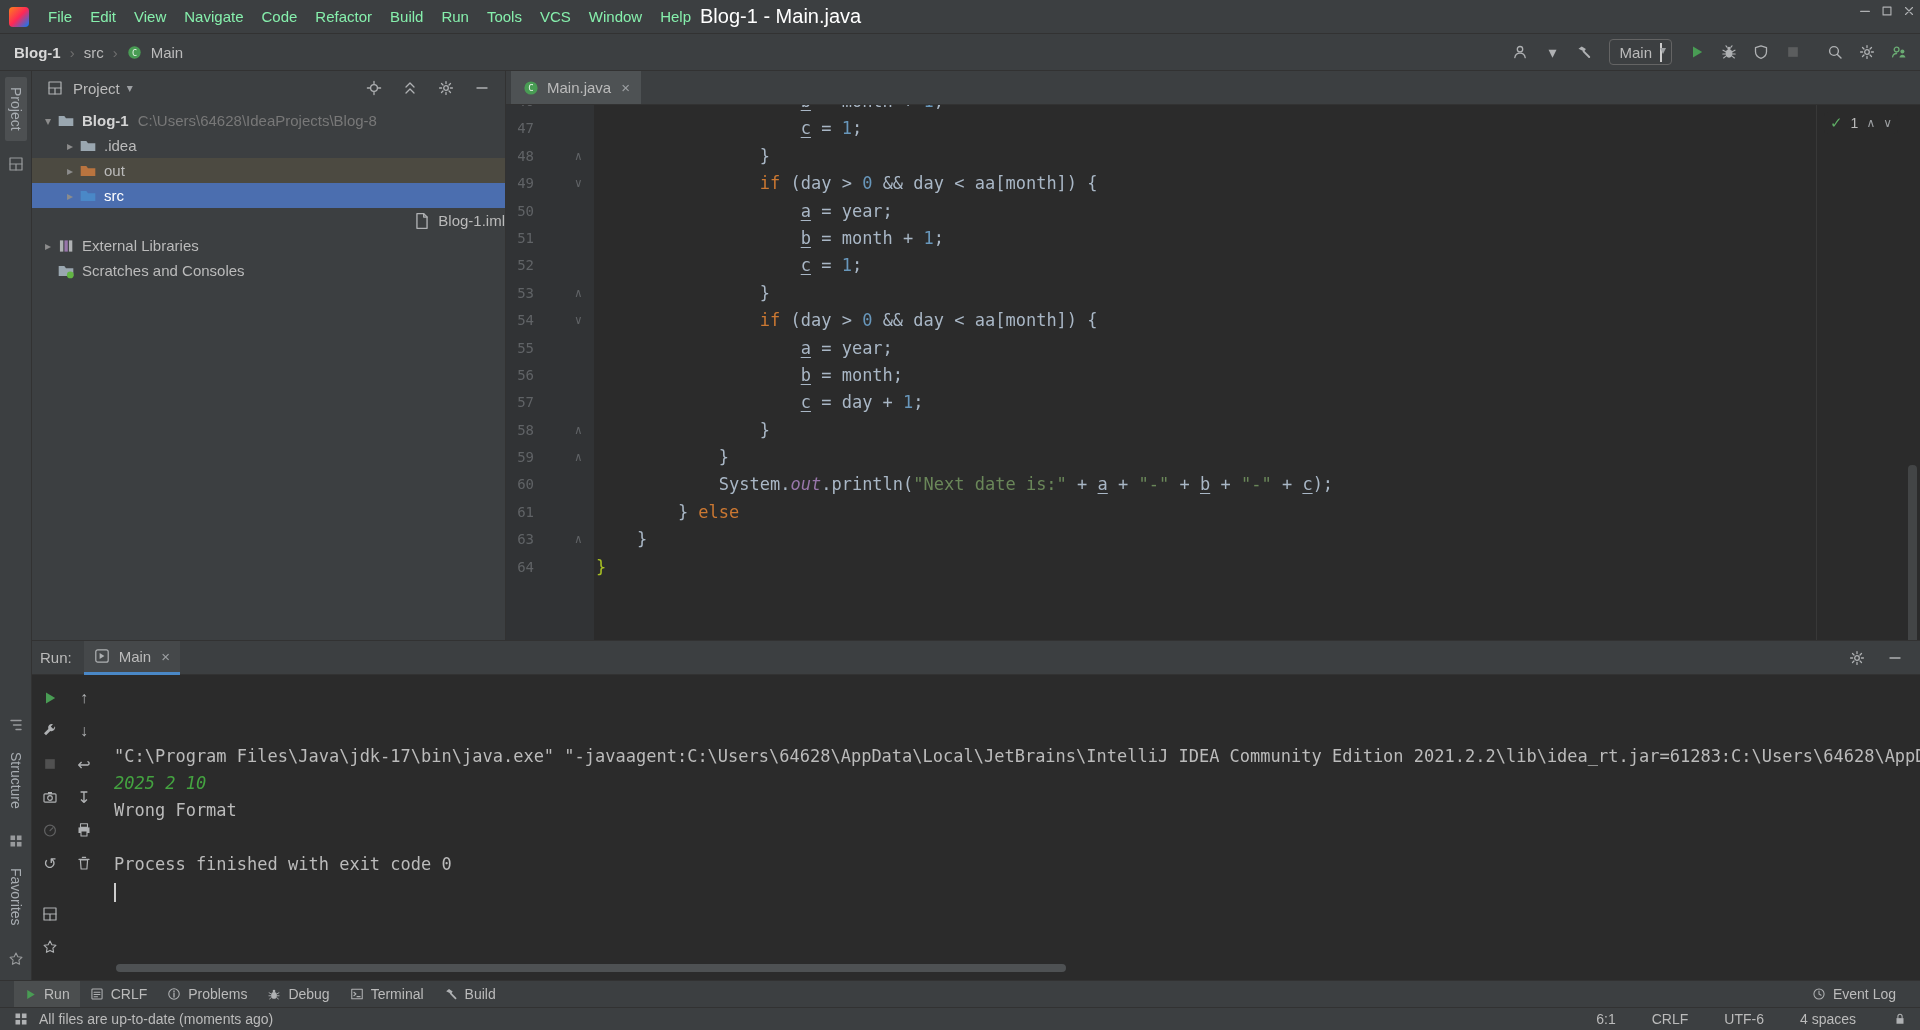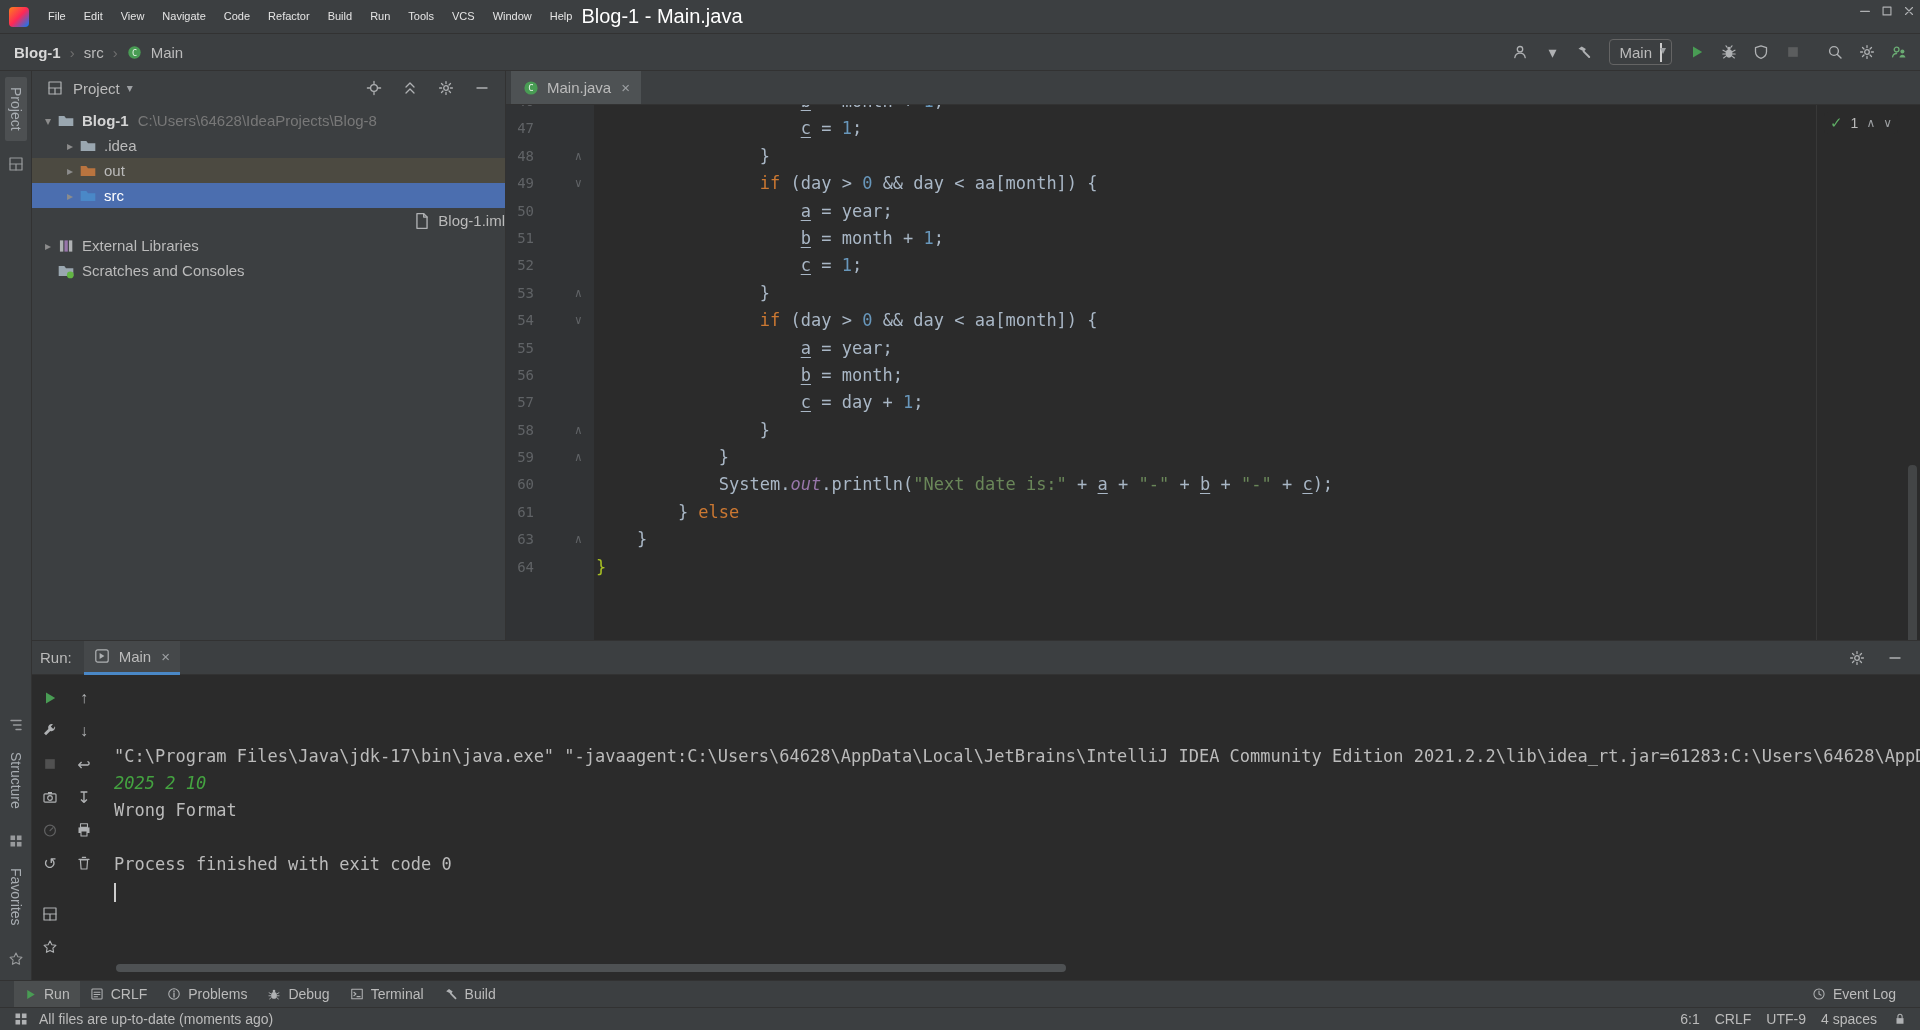--- a/index.html
+++ b/index.html
@@ -4,21 +4,21 @@
 <style>
 *{margin:0;padding:0;box-sizing:border-box}
 html,body{width:1920px;height:1030px;overflow:hidden;background:#2B2B2B}
 body,.app{font-family:"Liberation Sans",sans-serif;color:#BBBBBB}
 .app{position:relative;width:1920px;height:1030px;display:flex;flex-direction:column;font-size:15px}
 
 
 .titlebar{flex:none;height:34px;background:#3C3F41;border-bottom:1px solid #323232;display:flex;align-items:center}
 .logo{width:20px;height:20px;border-radius:4px;margin:0 10px 0 9px;background:linear-gradient(135deg,#FC801D 0%,#FE2857 50%,#007EFF 100%);flex:none}
 .menubar{display:flex;height:100%}
-.menu-item{padding:0 9px;line-height:33px;font-size:11px;color:#e5e5e5;cursor:default;white-space:nowrap}
+.menu-item{padding:0 9px;line-height:33px;font-size:15px;color:#86efac;cursor:default;white-space:nowrap}
 .win-title{color:#ffffff;font-size:20px;white-space:nowrap}
 .win-controls{margin-left:auto;display:flex;height:100%}
 
 
 .navbar{flex:none;height:37px;background:#3C3F41;border-bottom:1px solid #323232;display:flex;align-items:center;padding:0 10px 0 14px}
 .breadcrumbs{display:flex;align-items:center;gap:9px;font-size:15px}
 .crumb{color:#BBBBBB;white-space:nowrap}
 .crumb.first{font-weight:bold;color:#D8D8D8}
 .crumb-sep{color:#6E6E6E}
 .crumb-icon{display:flex;align-items:center}
@@ -96,21 +96,21 @@
 .hscroll{position:absolute;left:10px;bottom:8px;width:950px;height:8px;background:#55585A;border-radius:4px;opacity:.85}
 
 
 .bottombar{flex:none;height:27px;background:#3C3F41;border-top:1px solid #323232;display:flex;align-items:center;padding:0 14px;font-size:14px}
 .bbitem{display:flex;align-items:center;gap:7px;height:27px;padding:0 10px;color:#BBBBBB;white-space:nowrap}
 .bbitem.active{background:rgba(255,255,255,.08)}
 .bb-spacer{flex:1}
 
 
 .statusbar{flex:none;height:23px;background:#3C3F41;border-top:1px solid #323232;display:flex;align-items:center;padding:0 12px;font-size:14px;color:#BBBBBB;gap:9px}
-.status-right{margin-left:auto;display:flex;align-items:center;gap:15px}
+.status-right{margin-left:auto;display:flex;align-items:center;gap:36px}
 .status-item{white-space:nowrap}
 svg{display:block}
 </style>
 </head>
 <body>
 
 <div class="app">
 
   <div class="titlebar">
     <div class="logo"></div>
@@ -673,21 +673,21 @@
           <rect x="2.5" y="2.5" width="4.6" height="4.6" fill="#AFB1B3"></rect>
           <rect x="8.9" y="2.5" width="4.6" height="4.6" fill="#AFB1B3"></rect>
           <rect x="2.5" y="8.9" width="4.6" height="4.6" fill="#AFB1B3"></rect>
           <rect x="8.9" y="8.9" width="4.6" height="4.6" fill="#AFB1B3"></rect>
         </svg>
       </span>
     <span>All files are up-to-date (moments ago)</span>
     <span class="status-right" id="status-right">
         <span class="status-item">6:1</span>
         <span class="status-item">CRLF</span>
-        <span class="status-item">UTF-9</span>
+        <span class="status-item">UTF-6</span>
         <span class="status-item">4 spaces</span>
         <span class="ticon" style="width: 16px; height: 16px;">
           <svg width="14" height="14" viewBox="0 0 16 16" fill="none" stroke-linecap="round" stroke-linejoin="round">
             <rect x="4" y="7" width="8" height="6.4" fill="#AFB1B3"></rect>
             <path d="M5.6 7V5a2.4 2.4 0 014.8 0v2" stroke="#AFB1B3" stroke-width="1.2"></path>
           </svg>
         </span>
       </span>
   </div>
 

